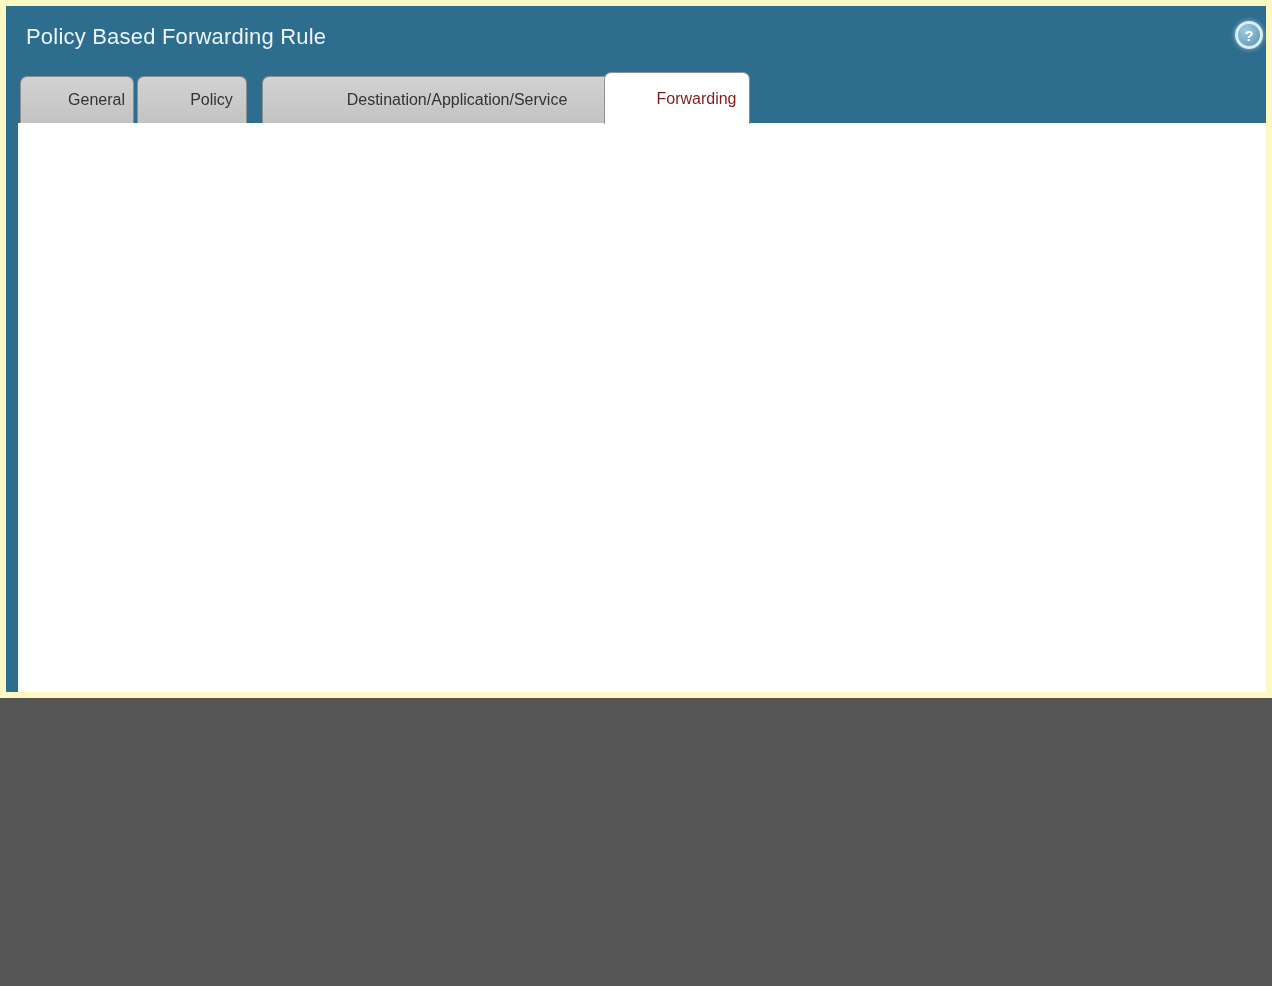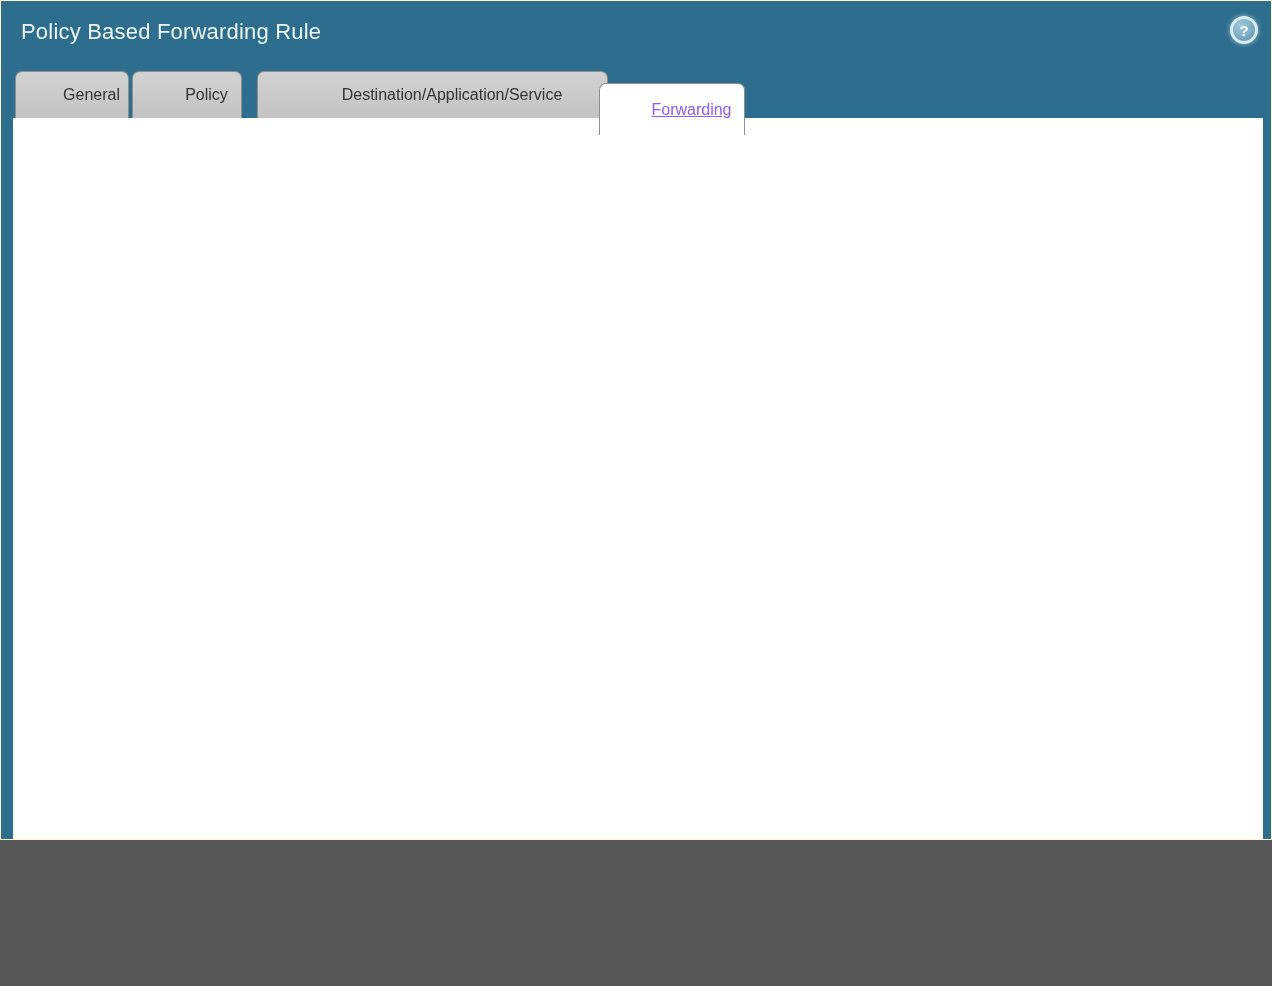--- a/index.html
+++ b/index.html
@@ -1,20 +1,20 @@
 <!DOCTYPE html>
 <html><head>
 <meta charset="utf-8">
 <style>
   * { margin:0; padding:0; box-sizing:border-box; }
   html,body { background:#555; }
   body { font-family:"Liberation Sans", sans-serif; }
   #page {
-    position:relative; width:1272px; height:840px;
-    background:#2d6d8d; border:1px solid #fef9c3; overflow:hidden;
+    position:relative; width:1272px; height:698px;
+    background:#2d6d8d; border:6px solid #fef9c3; overflow:hidden;
   }
   
   .dlg-title {
     position:absolute; left:20px; top:18px;
     font-size:22px; font-weight:normal; color:#eef5f9; letter-spacing:.2px;
   }
   .help-icon {
     position:absolute; left:1229px; top:15px; width:28px; height:28px;
     border-radius:50%; background:radial-gradient(circle at 35% 30%, #9ecadf, #5e91af);
     border:3px solid #d9edf7; box-shadow:0 0 5px rgba(255,255,255,.55);
@@ -24,22 +24,22 @@
   
   .tab {
     position:absolute; height:47px; top:70px;
     background:linear-gradient(#d2d2d2,#c3c3c3);
     border:1px solid #8e8e8e; border-bottom:none;
     border-radius:7px 7px 0 0;
     font-size:16px; color:#333;
     display:flex; align-items:center; justify-content:center; cursor:pointer;padding-left:39px;
   }
   .tab.active {
-    top:82px; height:52px; background:#fff; border-color:#8e8e8e;
-    color:#8b5cf6; z-index:5;text-decoration:underline;
+    top:66px; height:52px; background:#fff; border-color:#8e8e8e;
+    color:#7f1d1d; z-index:5;
   }
   
   .content {
     position:absolute; left:12px; top:117px; width:1250px; height:768px;
     background:#fff; border-bottom:1px solid #bfbfbf; z-index:2;
   }
   .flabel {
     position:absolute; width:210px; text-align:right;
     font-size:18px; color:#2b2b2b; line-height:20px;
   }

